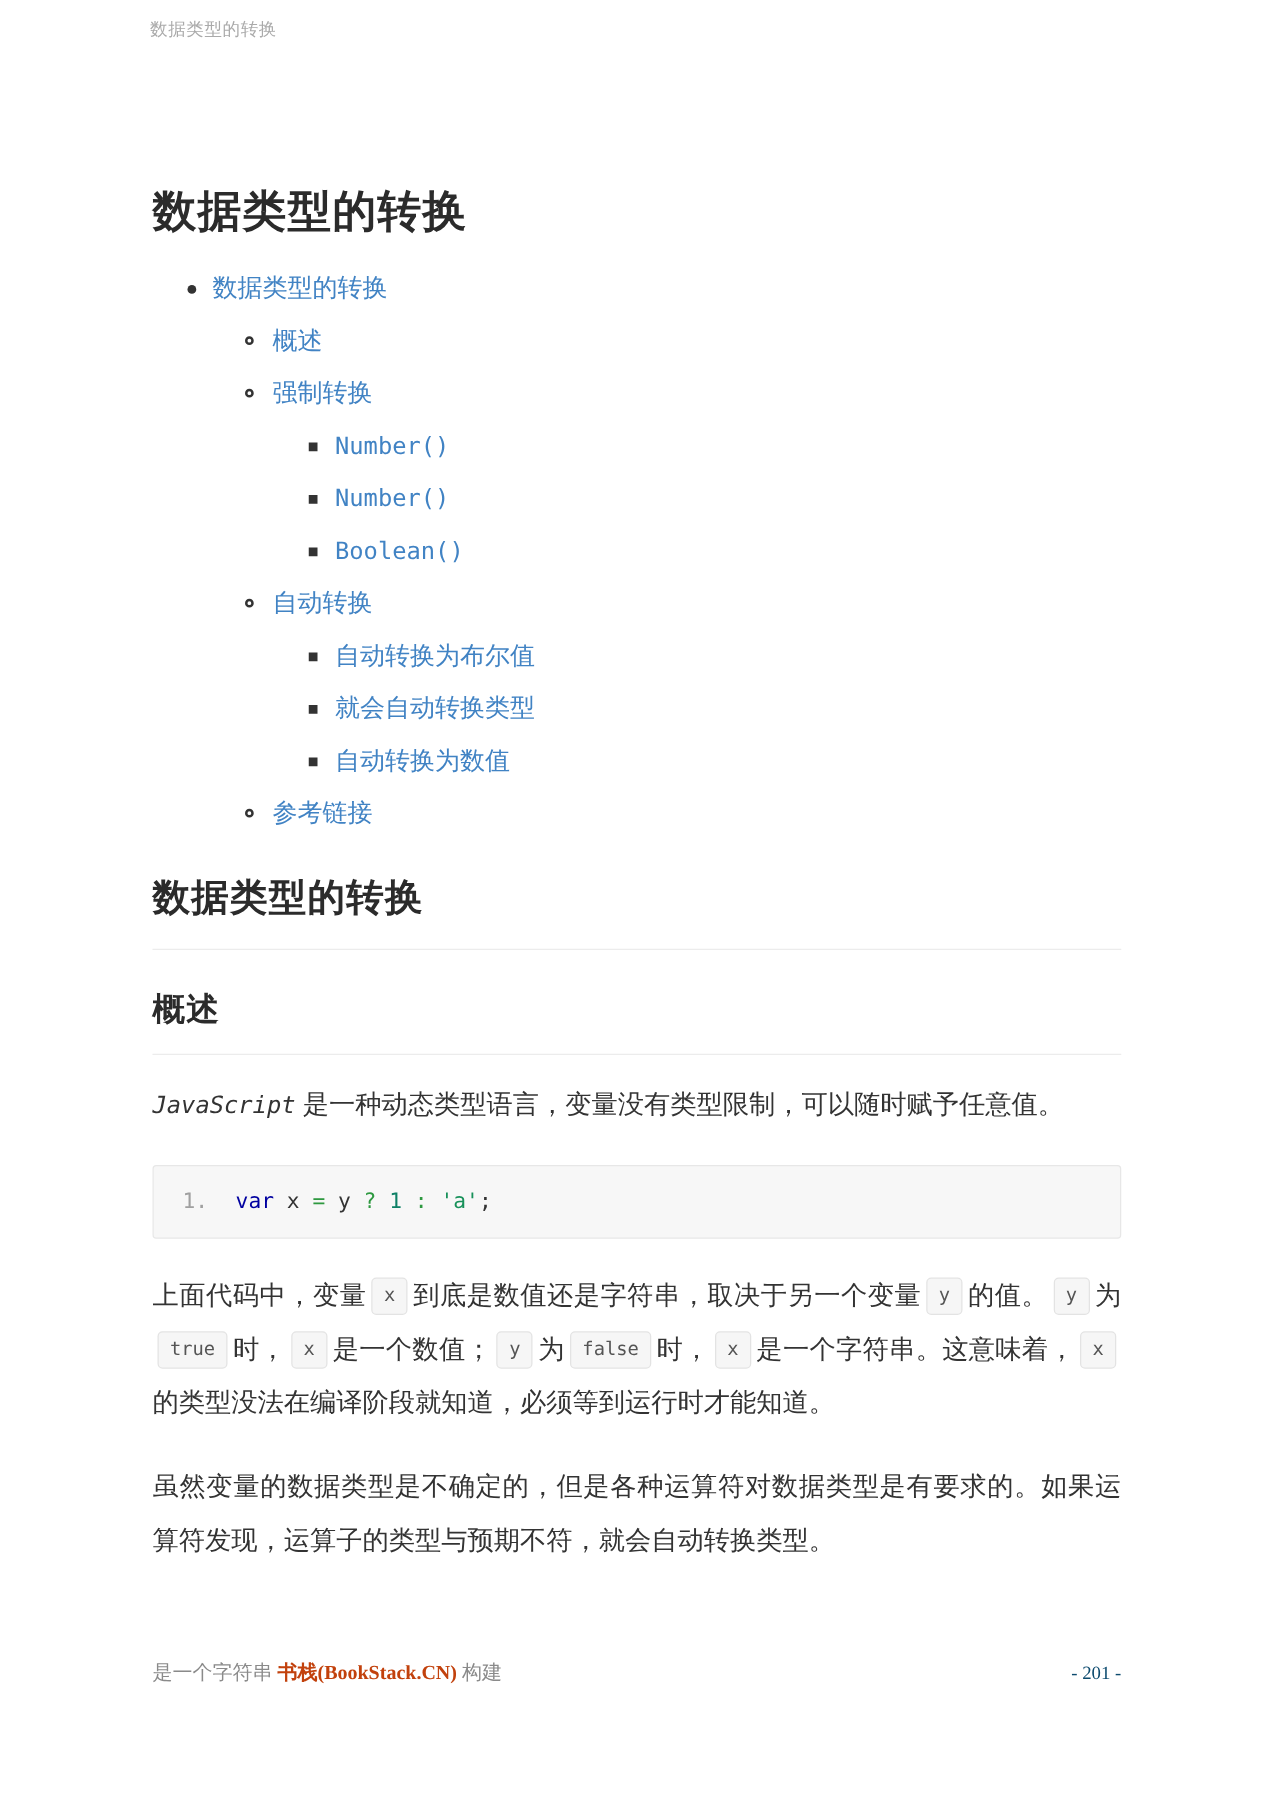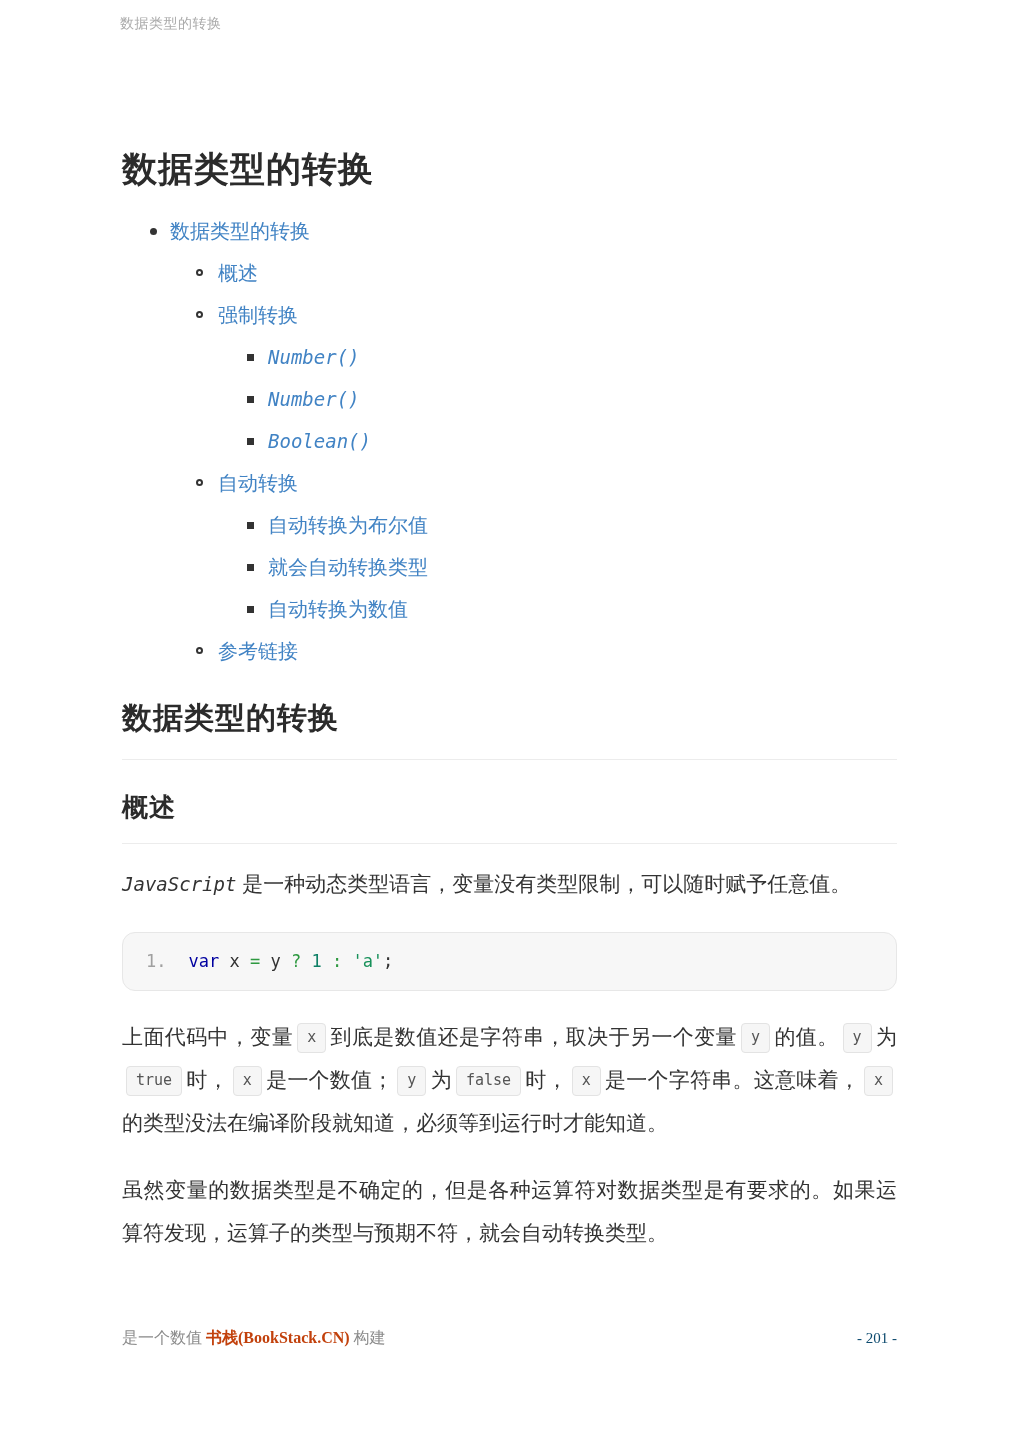--- a/index.html
+++ b/index.html
@@ -44,21 +44,21 @@
     left: -22px; top: 17px; width: 7px; height: 7px;
     background: transparent; border: 2px solid #333; border-radius: 50%;
   }
   .bullet-square {
     left: -21px; top: 18px; width: 7px; height: 7px;
     background: #333;
   }
   .toc a {
     color: #4183c4; text-decoration: none; cursor: pointer;
   }
-  .toc a.mono { font-family: "DejaVu Sans Mono", "Liberation Mono", monospace; font-size: 19px; font-style: italic; }
+  .toc a.mono { font-family: "DejaVu Sans Mono", "Liberation Mono", monospace; font-size: 19px; }
   h2.sec {
     position: absolute; top: 698px; left: 0; width: 775px;
     font-size: 30px; font-weight: 700; color: #2b2b2b;
     padding-bottom: 20px; border-bottom: 1px solid #ececec;
     letter-spacing: 1px;
   }
   h3.sec {
     position: absolute; top: 790px; left: 0; width: 775px;
     font-size: 26px; font-weight: 700; color: #2b2b2b;
     padding-bottom: 18px; border-bottom: 1px solid #ececec;
@@ -72,21 +72,21 @@
   }
   .mono-inline {
     font-family: "DejaVu Sans Mono", "Liberation Mono", monospace;
     font-size: 19px;
     font-style: italic;
   }
   .code-block {
     width: 775px; height: 59px;
     background: #f7f7f7;
     border: 1px solid #e7e7e7;
-    border-radius: 13px;
+    border-radius: 3px;
     margin: 26px 0 24px 0;
     padding: 16px 4px 16px 23px;
     font-family: "DejaVu Sans Mono", "Liberation Mono", monospace;
     font-size: 17px; line-height: 25px;
     white-space: pre;
   }
   .line-no { color: #a0a0a0; margin-right: 22px; }
   .tok-kw  { color: #0000a0; }
   .tok-op  { color: #2e9940; }
   .tok-num { color: #0e8066; }
@@ -187,17 +187,17 @@
 
     <div class="code-block"><span class="line-no">1.</span><span class="tok-kw">var</span><span class="tok-pln"> x </span><span class="tok-op">=</span><span class="tok-pln"> y </span><span class="tok-op">?</span><span class="tok-pln"> </span><span class="tok-num">1</span><span class="tok-pln"> </span><span class="tok-op">:</span><span class="tok-pln"> </span><span class="tok-str">'a'</span><span class="tok-pln">;</span></div>
 
     <p class="para"><span>上面代码中，变量</span><span class="inline-code">x</span><span>到底是数值还是字符串，取决于另一个变量</span><span class="inline-code">y</span><span>的值。</span><span class="inline-code">y</span><span>为</span><span class="inline-code">true</span><span>时，</span><span class="inline-code">x</span><span>是一个数值；</span><span class="inline-code">y</span><span>为</span><span class="inline-code">false</span><span>时，</span><span class="inline-code">x</span><span>是一个字符串。这意味着，</span><span class="inline-code">x</span><span>的类型没法在编译阶段就知道，必须等到运行时才能知道。</span></p>
 
     <p class="para">虽然变量的数据类型是不确定的，但是各种运算符对数据类型是有要求的。如果运算符发现，运算子的类型与预期不符，就会自动转换类型。</p>
 
   </div>
 
   <div class="footer">
-    <div><span>是一个数值 </span><span class="brand">书栈(BookStack.CN)</span><span> 构建</span></div>
+    <div><span>是一个字符串 </span><span class="brand">书栈(BookStack.CN)</span><span> 构建</span></div>
     <div class="page-num">- 201 -</div>
   </div>
 
 </div>
 
 </body></html>

